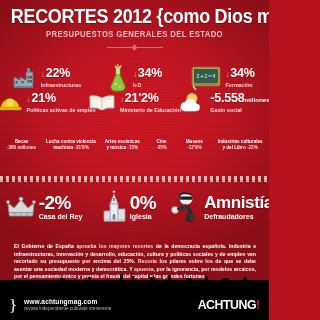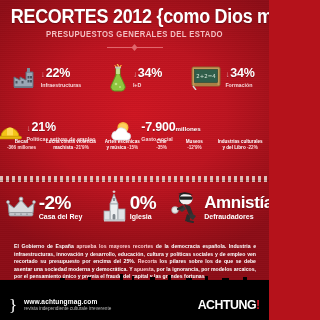--- a/index.html
+++ b/index.html
@@ -171,47 +171,61 @@
           <path d="M2 20 L5 24" stroke="#d9d9d9" stroke-width="1.4"></path>
         </svg>
       </div>
       <div class="stat-txt">
         <div class="pct"><span class="arr">↓</span><span>34%</span></div>
         <div class="lbl">Formación</div>
       </div>
     </div>
   </div>
 
-  <div class="row" style="top:114px;height:36px;gap:16px;">
+  <div class="row" style="top:85px;height:36px;">
 
     <div class="cell" style="width:92px;">
       <div class="icon-box">
         <svg width="26" height="20" viewBox="0 0 26 20">
           <path d="M4 15 a9 9 0 0 1 18 0 Z" fill="#f5c518" stroke="#c89a07" stroke-width="1"></path>
           <path d="M10 6.5 q3 -2 6 0 l0 7 l-6 0 Z" fill="#ffdb55"></path>
           <rect x="1.5" y="14.3" width="23" height="2.6" rx="1.3" fill="#e8b50c" stroke="#c89a07" stroke-width=".7"></rect>
         </svg>
       </div>
       <div class="stat-txt">
         <div class="pct"><span class="arr">↓</span><span>21%</span></div>
         <div class="lbl">Políticas activas de empleo</div>
       </div>
     </div>
 
+    <div class="cell" style="width:85px;">
+      <div class="icon-box">
+        <svg width="28" height="20" viewBox="0 0 28 20">
+          <path d="M14 5 q-5 -3 -12 -2 l0 12 q7 -1 12 2 q5 -3 12 -2 l0 -12 q-7 -1 -12 2 Z" fill="#f7f4ee" stroke="#bdb6a8" stroke-width="1"></path>
+          <path d="M14 5 L14 17" stroke="#c9c2b3" stroke-width="1"></path>
+          <path d="M4 5.5 q5 -0.5 9 2" stroke="#ddd7cb" stroke-width=".6" fill="none"></path>
+          <path d="M24 5.5 q-5 -0.5 -9 2" stroke="#ddd7cb" stroke-width=".6" fill="none"></path>
+        </svg>
+      </div>
+      <div class="stat-txt">
+        <div class="pct"><span class="arr">↓</span><span>21'2%</span></div>
+        <div class="lbl">Ministerio de Educación</div>
+      </div>
+    </div>
 
     <div class="cell" style="width:92px;">
       <div class="icon-box">
         <svg width="30" height="24" viewBox="0 0 30 24">
           <circle cx="16" cy="7.5" r="5.5" fill="#f6b93b"></circle>
           <circle cx="16" cy="7.5" r="4" fill="#ffcf5c"></circle>
           <path d="M8 20 a4.5 4.5 0 0 1 1 -8.8 a6 6 0 0 1 11.3 1.6 a3.6 3.6 0 0 1 -0.6 7.2 Z" fill="#ffffff" stroke="#d8dde2" stroke-width=".8"></path>
         </svg>
       </div>
       <div class="stat-txt">
-        <div class="pct"><span>-7.900</span><span class="sml">millones</span></div>
+        <div class="pct"><span>-5.558</span><span class="sml">millones</span></div>
         <div class="lbl">Gasto social</div>
       </div>
     </div>
   </div>
 
   <div class="ministrip">
     <div class="mini" style="width:40px;">
       <div class="m1">Becas</div>
       <div class="m2 val">-366 millones</div>
     </div>

